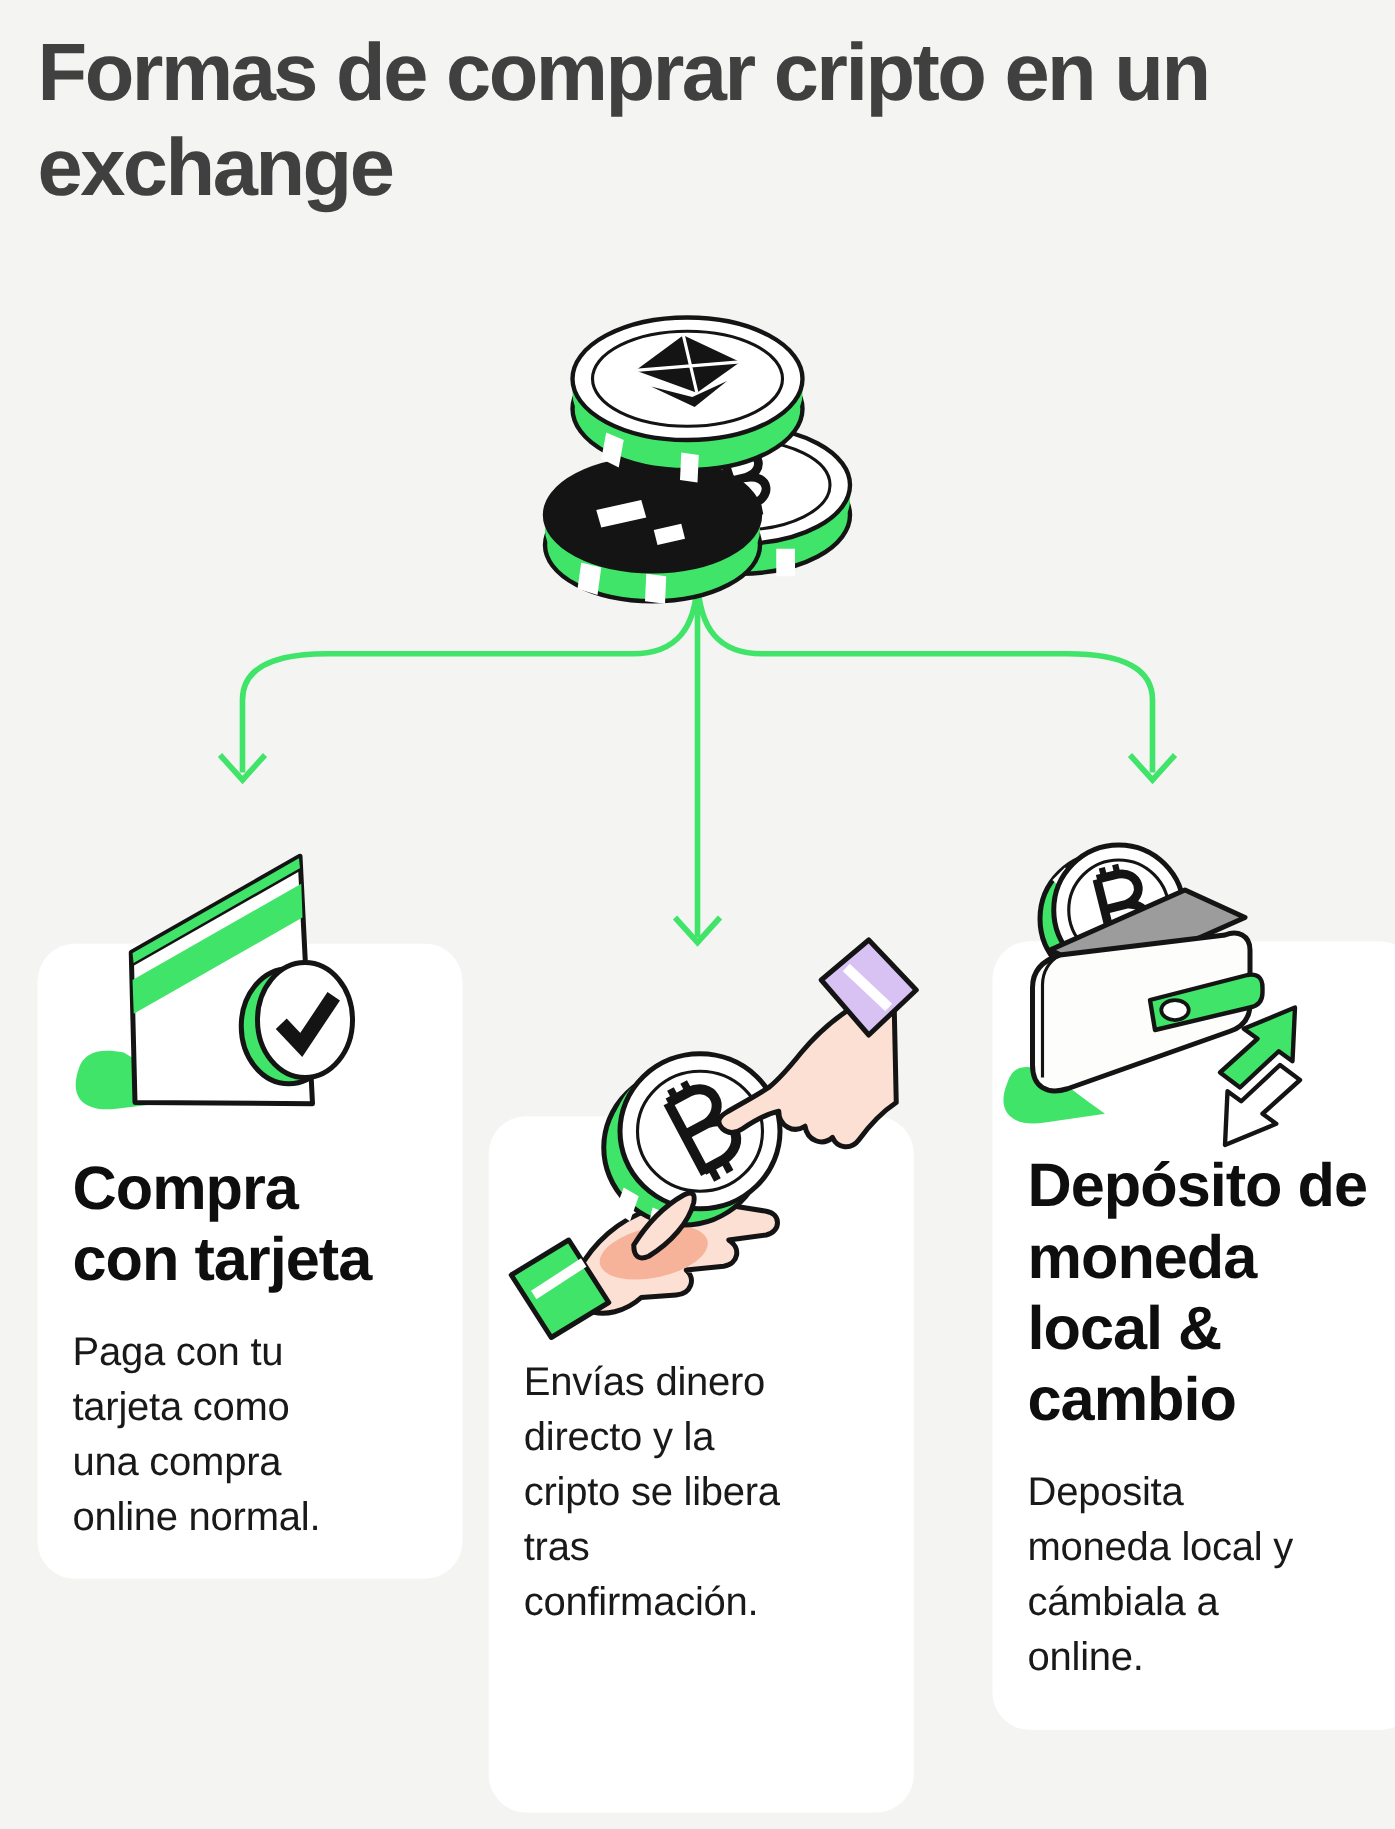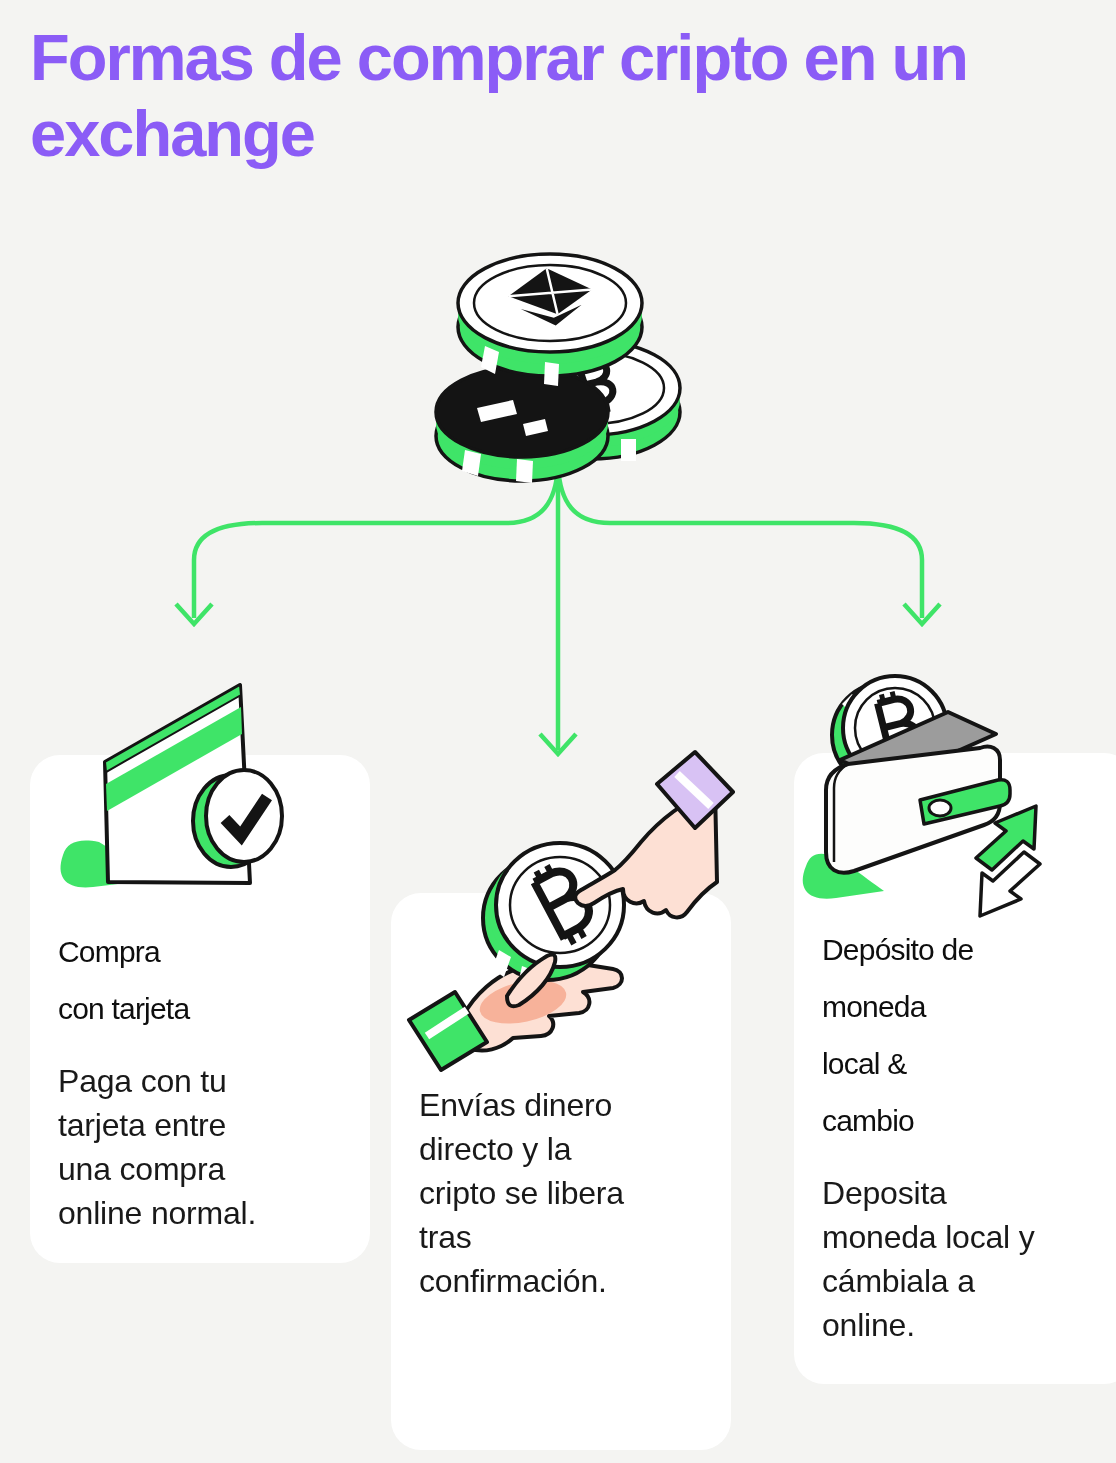--- a/index.html
+++ b/index.html
@@ -12,32 +12,32 @@
     --skin2:#F7B29A;
     --gray:#9C9C9C;
   }
   *{margin:0;padding:0;box-sizing:border-box;}
   html,body{width:1116px;height:1463px;}
   body{font-family:"Liberation Sans","DejaVu Sans",sans-serif;background:var(--bg);}
   .stage{position:relative;width:1116px;height:1463px;background:var(--bg);overflow:hidden;}
   .headline{
     position:absolute;left:30px;top:20px;width:1062px;z-index:4;
     font-size:65px;line-height:76px;font-weight:700;letter-spacing:-2px;
-    color:#8b5cf6;white-space:pre-line;
+    color:#404040;white-space:pre-line;
   }
   .connector{position:absolute;left:0;top:0;z-index:1;}
   .card{
     position:absolute;z-index:2;background:var(--card);border-radius:30px;
     padding:168px 28px 0 28px;
   }
   .card-1{left:30px;top:755px;width:340px;height:508px;}
   .card-2{left:391px;top:893px;width:340px;height:557px;}
   .card-3{left:794px;top:753px;width:340px;height:631px;}
   .card h2{
-    font-size:30px;line-height:57px;font-weight:400;letter-spacing:-0.8px;
+    font-size:49px;line-height:57px;font-weight:700;letter-spacing:-0.8px;
     color:#0E0E0E;white-space:pre-line;
   }
   .card p{
     margin-top:22px;font-size:32px;line-height:44px;letter-spacing:-0.2px;
     color:#191919;white-space:pre-line;
   }
   .illus{position:absolute;z-index:3;overflow:visible;}
   .illus-coins{left:425px;top:238px;}
   .illus-cardpay{left:55px;top:680px;}
   .illus-hands{left:395px;top:758px;}
@@ -65,21 +65,21 @@
         <path d="M558,466 C560,502 574,523 610,523 L854,523 Q922,523 922,560 L922,618"></path>
         <path d="M904,604 L922,624 L940,604"></path>
       </g>
     </g>
   </svg>
 
   <section class="card card-1">
     <h2>Compra
 con tarjeta</h2>
     <p>Paga con tu
-tarjeta entre
+tarjeta como
 una compra
 online normal.</p>
   </section>
 
   <section class="card card-2">
     <p>Envías dinero
 directo y la
 cripto se libera
 tras
 confirmación.</p>

